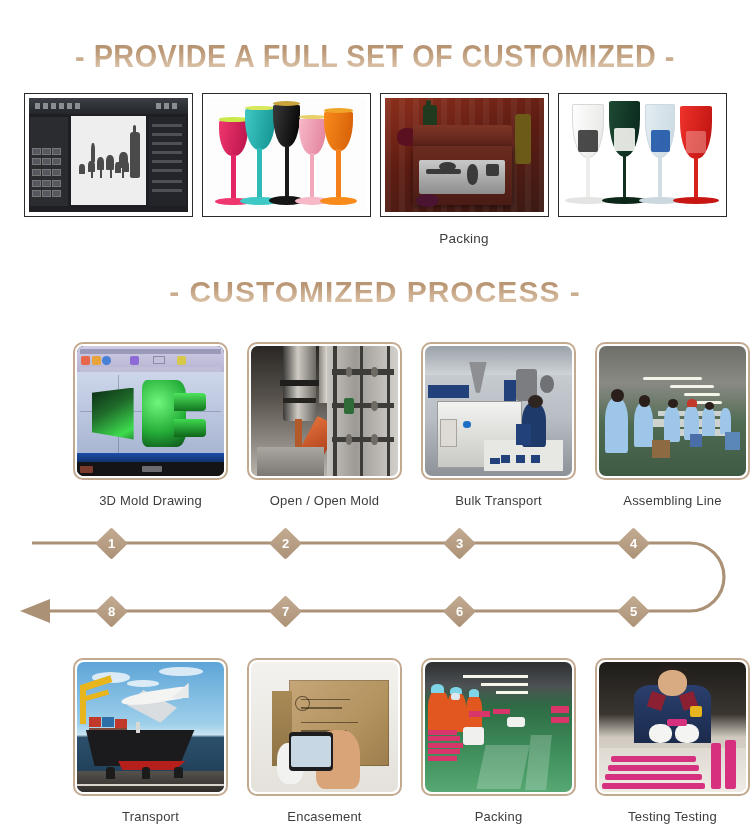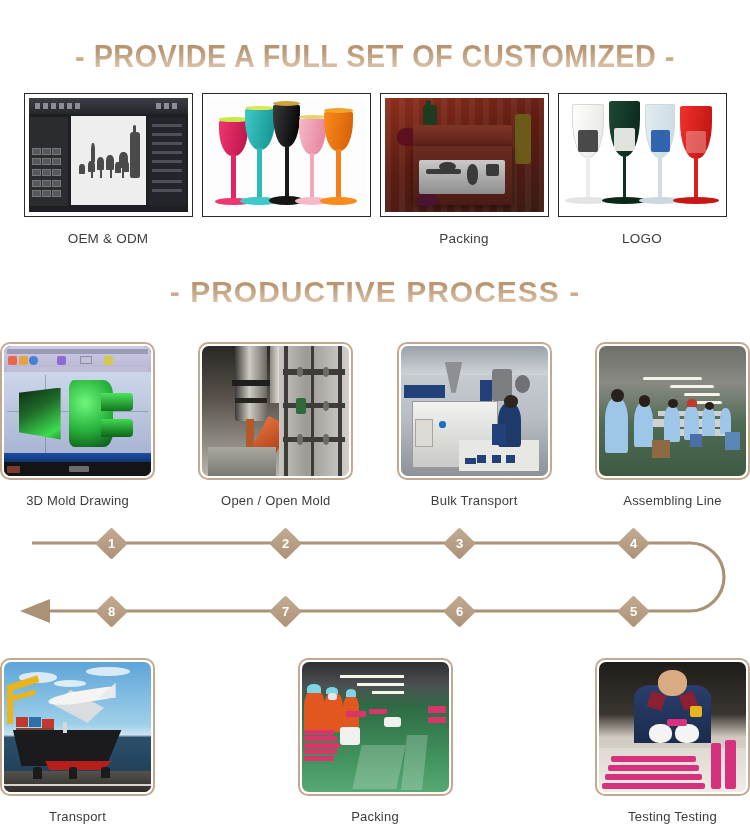--- a/index.html
+++ b/index.html
@@ -66,21 +66,21 @@
     color: #3d3d3d;
     margin-top: 14px;
     letter-spacing: 0.2px;
   }
 
   
   .proc-row {
     position: absolute;
     left: 0; width: 750px;
     display: flex;
-    justify-content: space-between;
+    justify-content: flex-end;
     gap: 19px;
   }
   #proc-row-top    { top: 342px; }
   #proc-row-bottom { top: 658px; }
 
   .proc-cell { width: 155px; }
   .proc-frame {
     width: 155px; height: 138px;
     border: 2px solid #c2a98f;
     border-radius: 10px;
@@ -367,21 +367,20 @@
             <div class="glassicon" style="left:22%;  top:50%; width:9%;  height:13%;"></div>
             <div class="glassstem" style="left:26%;  top:62%; height:8%;"></div>
             <div class="glassicon" style="left:10%;  top:54%; width:8%;  height:11%;"></div>
             <div class="glassicon" style="left:26%;  top:30%; width:5%;  height:22%;"></div>
             <div class="glassicon" style="left:58%;  top:52%; width:8%;  height:12%;"></div>
             <div class="glassicon" style="left:68%;  top:50%; width:9%;  height:13%;"></div>
           </div>
         </div>
       </div>
     </div>
-    <div class="custom-label">OEM &amp; ODM</div>
   </div>
 
   <div class="custom-cell">
     <div class="custom-frame">
       <div class="custom-media">
         <div class="flutes">
           <div class="flute" style="left:8%;  width:18%; height:74%;">
             <div class="bowl" style="background:linear-gradient(100deg,#f0366e,#b7134a)"></div>
             <div class="stem" style="background:#e32565"></div>
             <div class="foot" style="background:#f0366e"></div>
@@ -463,25 +462,24 @@
           </div>
           <div class="lg" style="left:74%; width:20%; height:86%;">
             <div class="bowl" style="background:linear-gradient(100deg,#f0322c,#bb120f)"></div>
             <div class="stem" style="background:#d81f1a"></div>
             <div class="foot" style="background:#c81612"></div>
             <div class="mark" style="background:#f5b0ae; opacity:.45"></div>
           </div>
         </div>
       </div>
     </div>
-    <div class="custom-label">LOGO</div>
   </div>
 </div>
 
-<div id="title-process" class="section-title">- PRODUCTIVE PROCESS -</div>
+<div id="title-process" class="section-title">- CUSTOMIZED PROCESS -</div>
 
 <div class="proc-row" id="proc-row-top">
 
   <div class="proc-cell">
     <div class="proc-frame">
       <div class="proc-media">
         <div style="width:100%;height:100%;position:relative;background:#0d0d10;">
           <div style="position:absolute;left:0;top:0;width:100%;height:20%;background:linear-gradient(to bottom,#cfcde6,#b5b3cf);"></div>
           <div style="position:absolute;left:2%;top:2%;width:96%;height:4%;background:#9b99b8;"></div>
           <div style="position:absolute;left:3%;top:8%;width:6%;height:7%;background:#e8664a;border-radius:2px;"></div>
@@ -661,20 +659,44 @@
           <div style="position:absolute;left:0;bottom:5%;width:100%;height:2px;background:#d8d4cc;"></div>
           <div class="tr-bollard" style="left:20%; bottom:10%; width:6%;  height:9%;"></div>
           <div class="tr-bollard" style="left:44%; bottom:10%; width:6%;  height:9%;"></div>
           <div class="tr-bollard" style="left:66%; bottom:11%; width:6%;  height:8%;"></div>
         </div>
       </div>
     </div>
     <div class="proc-label">Transport</div>
   </div>
 
+  <div class="proc-cell">
+    <div class="proc-frame">
+      <div class="proc-media">
+        <div class="enc">
+          <div class="enc-box"></div>
+          <div class="enc-box-side"></div>
+          <div class="enc-stamp"></div>
+          <div class="enc-lines">
+            <i style="top:6%;  width:62%"></i>
+            <i style="top:22%; width:52%"></i>
+            <i style="top:50%; width:72%"></i>
+            <i style="top:66%; width:58%"></i>
+            <i style="top:88%; width:38%"></i>
+          </div>
+          <div class="enc-glove"></div>
+          <div class="enc-hand"></div>
+          <div class="enc-scanner">
+            <div class="enc-screen"></div>
+          </div>
+        </div>
+      </div>
+    </div>
+    <div class="proc-label">Encasement</div>
+  </div>
 
   <div class="proc-cell">
     <div class="proc-frame">
       <div class="proc-media">
         <div class="pack2">
           <div class="p2-light" style="left:26%; top:10%; width:44%;"></div>
           <div class="p2-light" style="left:38%; top:16%; width:32%;"></div>
           <div class="p2-light" style="left:48%; top:22%; width:22%;"></div>
           <div class="p2-worker" style="left:2%;  top:22%; width:14%; height:34%;"></div>
           <div class="p2-cap" style="left:4%;  top:17%; width:9%;  height:7%;"></div>

